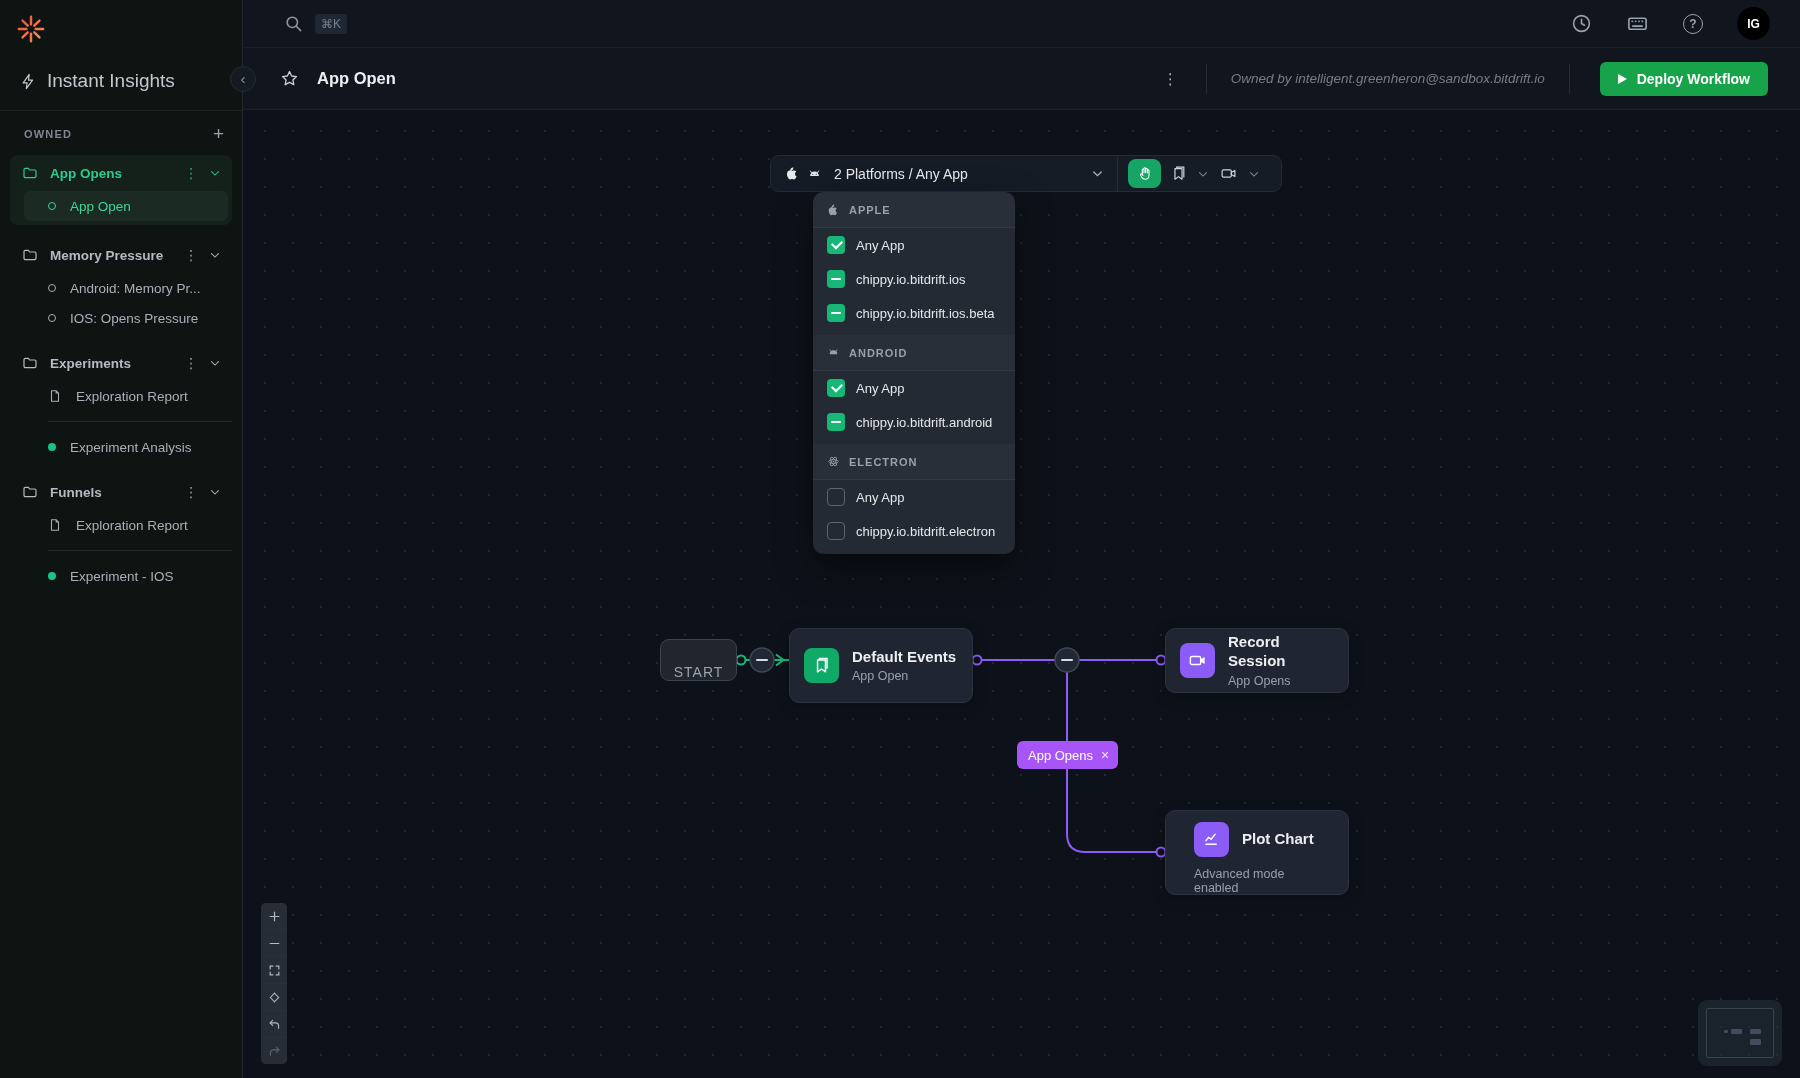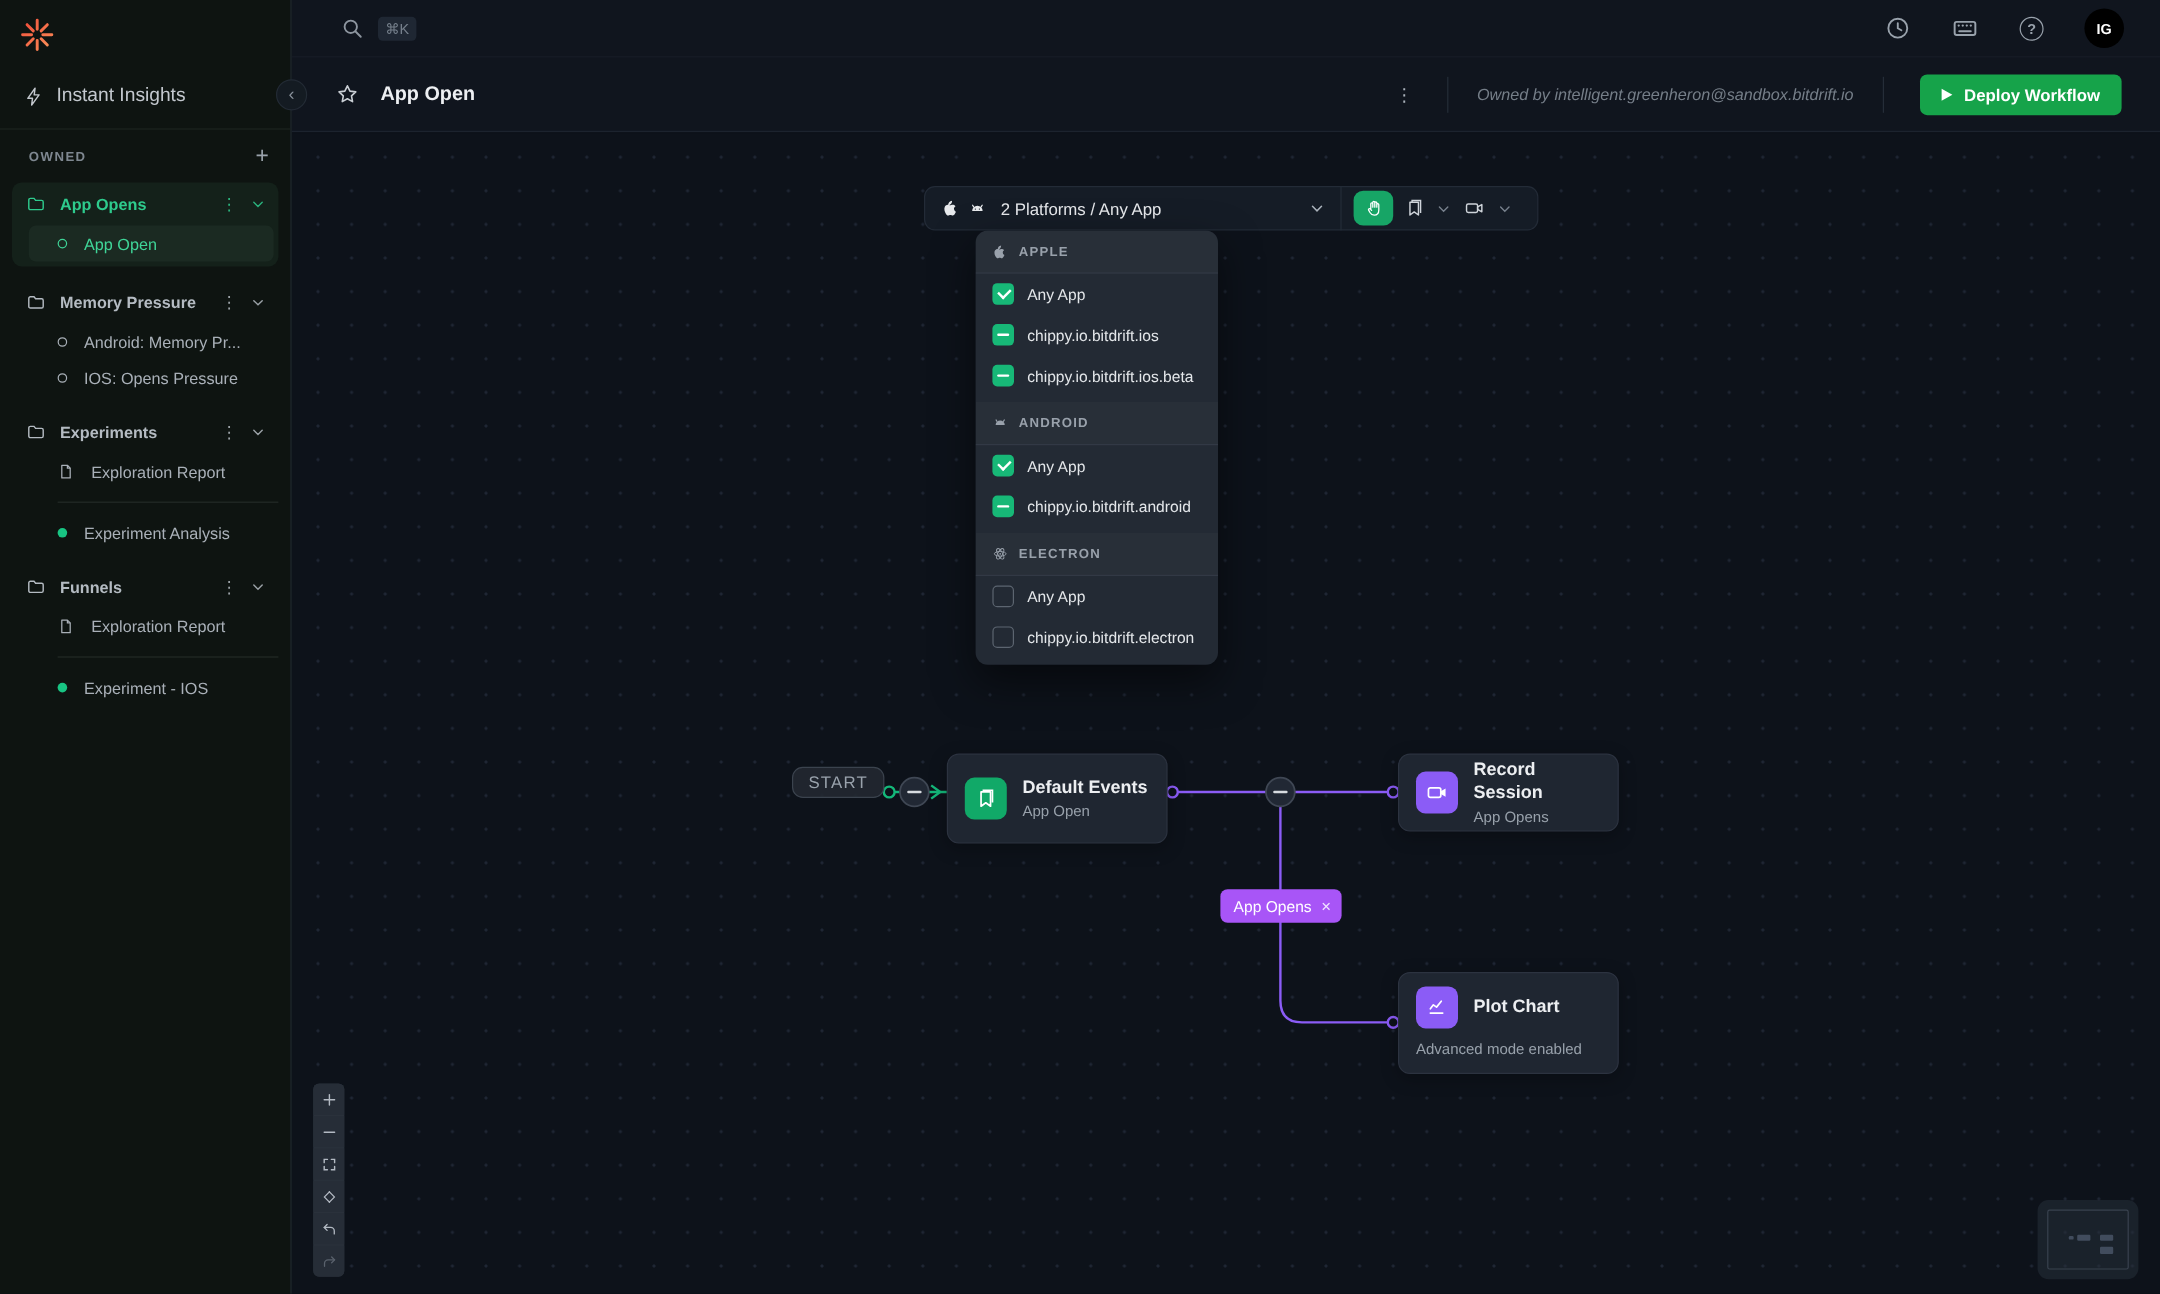--- a/index.html
+++ b/index.html
@@ -3,21 +3,21 @@
 <meta charset="utf-8">
 <style>
   * { margin:0; padding:0; box-sizing:border-box; }
   html,body { width:1800px; height:1078px; overflow:hidden; background:#0d121a;
     font-family:"Liberation Sans", sans-serif; -webkit-font-smoothing:antialiased; }
 
   
   .sidebar { position:absolute; left:0; top:0; width:243px; height:1078px;
     background:#0e1411; border-right:1px solid #202831; z-index:5; }
   .logo-wrap { padding:14px 0 0 16px; }
-  .brand-row { display:flex; align-items:center; gap:10px; padding:22px 16px 18px 20px; color:#c3c8ce; font-size:16px; }
+  .brand-row { display:flex; align-items:center; gap:10px; padding:22px 16px 18px 20px; color:#c3c8ce; font-size:19px; }
   .side-divider { height:1px; background:#1d2521; }
   .owned-row { display:flex; align-items:center; justify-content:space-between; padding:16px 18px 10px 24px; }
   .owned-label { font-size:11px; letter-spacing:1.2px; font-weight:700; color:#7e8790; }
   .plus-btn { color:#9aa3ac; font-size:19px; line-height:14px; cursor:pointer; }
   .group { margin:4px 10px 12px 10px; border-radius:8px; }
   .group.active { background:#14211a; padding-bottom:4px; }
   .folder-row { display:flex; align-items:center; height:36px; padding:0 10px 0 12px; color:#b4bbc2; border-radius:8px; }
   .group.active .folder-row { color:#2ecb8d; }
   .folder-row .f-label { flex:1; margin-left:12px; font-size:13.5px; font-weight:700; white-space:nowrap; overflow:hidden; }
   .row-kebab { font-size:14px; color:inherit; opacity:.85; padding:0 10px; }
@@ -82,32 +82,32 @@
   .dd-item { display:flex; align-items:center; gap:11px; height:34px; padding:0 14px; color:#e4e7ea; font-size:13px; cursor:pointer; }
   .dd-gap { height:5px; }
   .cb { width:18px; height:18px; border-radius:4px; flex:0 0 auto; position:relative; }
   .cb.checked, .cb.partial { background:#17b877; }
   .cb.unchecked { border:1.5px solid #5c6570; background:transparent; }
   .cb.checked::after { content:""; position:absolute; left:4.5px; top:4px; width:8px; height:5px;
     border-left:2px solid #fff; border-bottom:2px solid #fff; transform:rotate(-45deg); }
   .cb.partial::after { content:""; position:absolute; left:4px; top:8px; width:10px; height:2.2px; background:#fff; border-radius:1px; }
 
   
-  .start-node { position:absolute; left:417px; top:528px; width:77px; height:26px; background:rgba(34,40,49,.9);
-    border:1.5px solid #3b434e; border-radius:9px; display:flex; align-items:center; justify-content:center;
+  .start-node { position:absolute; left:417px; top:528px; width:77px; height:42px; background:rgba(34,40,49,.9);
+    border:1.5px solid #3b434e; border-radius:9px; display:flex; align-items:flex-end; justify-content:center;
     color:#99a2ac; font-size:14px; letter-spacing:1px; cursor:pointer; }
   .flow-node { position:absolute; background:#1f2631; border:1px solid #2c3340; border-radius:10px;
     padding:12px 14px; display:flex; align-items:center; gap:13px; cursor:pointer; box-shadow:0 4px 14px rgba(0,0,0,.25); }
   .node-icon { width:35px; height:35px; border-radius:8px; display:flex; align-items:center; justify-content:center; flex:0 0 auto; }
   .node-icon.green { background:#11a968; }
   .node-icon.purple { background:#8b5cf6; }
   .node-title { font-size:15px; font-weight:600; color:#eceef1; line-height:1.25; }
   .node-sub { font-size:12.5px; color:#98a1ab; margin-top:3px; }
   .plot-node { position:absolute; left:922px; top:699px; width:184px; height:85px; background:#1f2631;
-    border:1px solid #2c3340; border-radius:10px; padding:11px 14px; cursor:pointer; box-shadow:0 4px 14px rgba(0,0,0,.25); }
+    border:1px solid #2c3340; border-radius:10px; padding:11px 28px; cursor:pointer; box-shadow:0 4px 14px rgba(0,0,0,.25); }
   .plot-top { display:flex; align-items:center; gap:13px; }
   .edge-badge { position:absolute; left:774px; top:630px; height:28px; background:#a855f7; border-radius:6px;
     display:flex; align-items:center; gap:8px; padding:0 9px 0 11px; color:#fff; font-size:13px; z-index:3; cursor:pointer; }
   .badge-x { font-size:14px; color:#f1e7ff; cursor:pointer; line-height:1; }
 
   
   .zoom-controls { position:absolute; left:18px; top:792px; width:26px; background:#2a313b; border-radius:5px;
     display:flex; flex-direction:column; overflow:hidden; gap:1px; z-index:4; }
   .zc-btn { height:26px; background:#262d37; color:#b3bac3; display:flex; align-items:center; justify-content:center; cursor:pointer; }
   .zc-btn.dim { color:#5a626d; }

